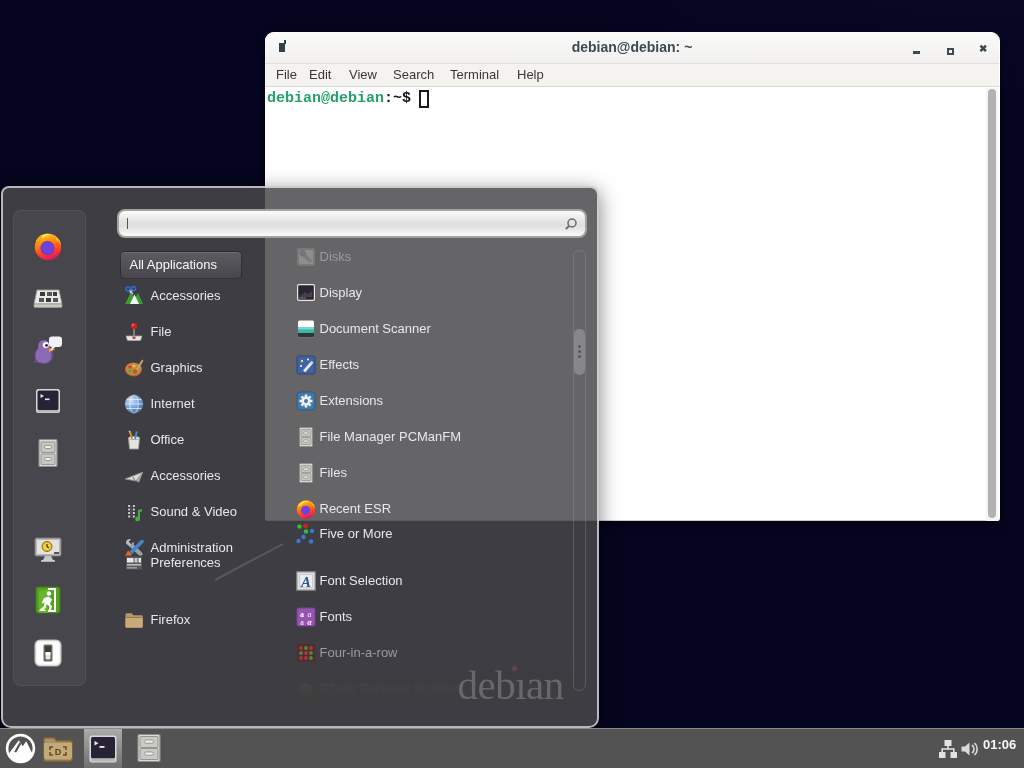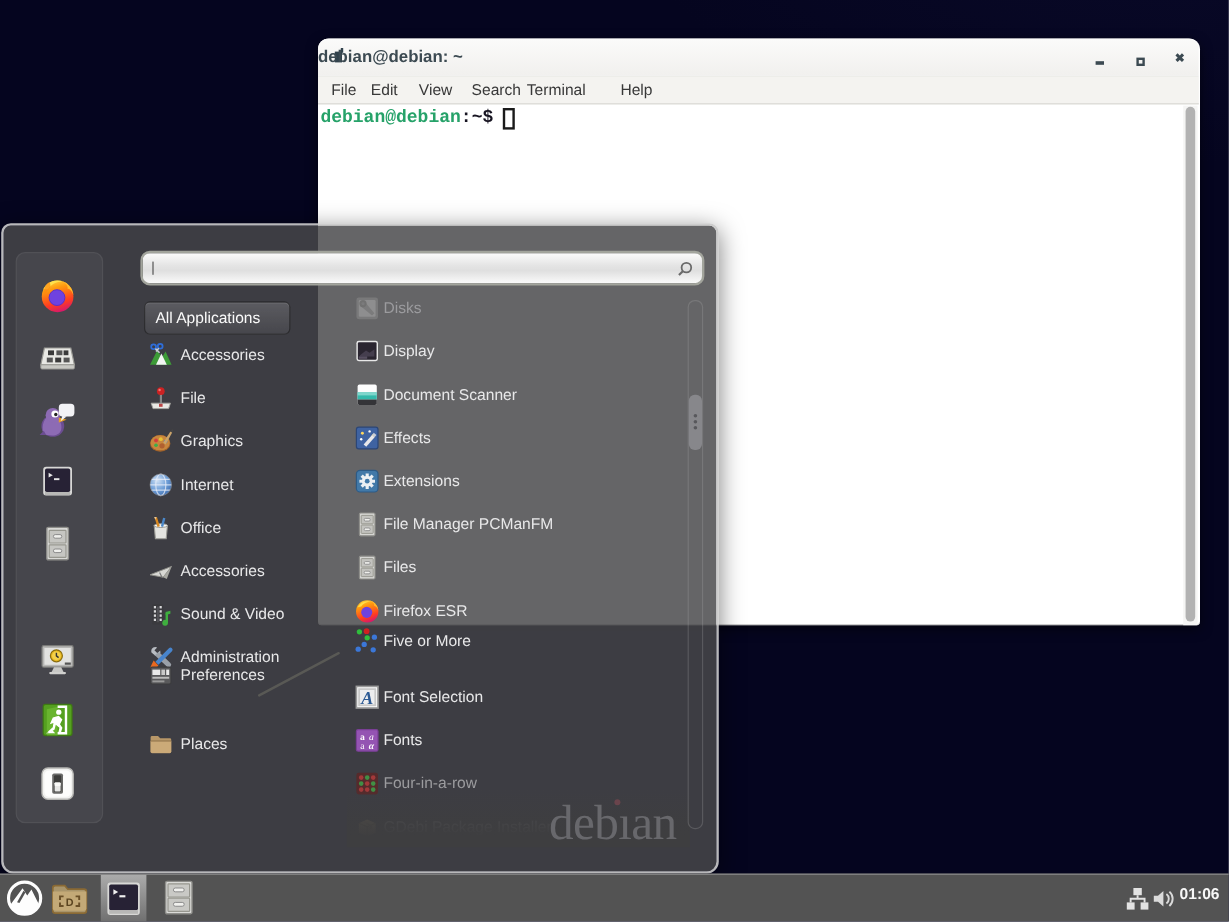--- a/index.html
+++ b/index.html
@@ -17,21 +17,21 @@
   border-radius:9px 9px 3px 3px;
   box-shadow:0 3px 10px rgba(0,0,0,0.55), inset 0 -1px 0 #cccccc;
 }
 #titlebar {
   left:0; top:0; width:734px; height:32px;
   background:linear-gradient(#fbfbfa,#f1f0ee);
   border-radius:9px 9px 0 0;
   border-bottom:1px solid #dededa;
 }
 #titletxt {
-  width:734px; top:7px;
+  width:734px; text-align:center; top:7px;
   font-size:14px; font-weight:bold; color:#3c4a52;
 }
 #term-appicon { left:14px; top:11px; width:6px; height:9px; background:#31424c; }
 #term-appicon:after { content:""; position:absolute; left:5px; top:-3px; width:2px; height:4px; background:#31424c; }
 #btn-min { left:648px; top:19px; width:7px; height:3px; background:#3c4a52; }
 #btn-max { left:682px; top:16px; width:7px; height:7px; border:2px solid #3c4a52; }
 #btn-close { left:714px; top:11px; font-size:10px; font-weight:bold; color:#3c4a52; }
 #menubar {
   left:0; top:32px; width:734px; height:23px;
   background:#f4f3f0;
@@ -120,21 +120,21 @@
     <div class="abs" id="titletxt">debian@debian: ~</div>
     <div class="abs" id="btn-min"></div>
     <div class="abs" id="btn-max"></div>
     <div class="abs" id="btn-close">✖</div>
   </div>
   <div class="abs" id="menubar">
     <span style="left:11px">File</span>
     <span style="left:44px">Edit</span>
     <span style="left:84px">View</span>
     <span style="left:128px">Search</span>
-    <span style="left:174px">Terminal</span>
+    <span style="left:185px">Terminal</span>
     <span style="left:252px">Help</span>
   </div>
   <div class="abs" id="prompt"><span class="g">debian@debian</span><span class="d">:~$</span></div>
   <div class="abs" id="cursor"></div>
   <div class="abs" id="term-sb">
       <div class="abs" id="term-sb-thumb"></div>
     </div>
 </div>
 
 <div class="abs" id="menu">
@@ -330,21 +330,21 @@
           <rect x="4" y="15" width="10" height="1.6" fill="#999"></rect>
         </svg></span>
       <span class="ct">Preferences</span>
     </div>
 <div class="abs catrow" style="top:414px">
       <span class="ci"><svg width="22" height="22" viewBox="0 0 22 22">
           <path d="M2.5 5.5 a1.2 1.2 0 0 1 1.2 -1.2 h5 l1.8 2 h8 a1.2 1.2 0 0 1 1.2 1.2 v10 a1.2 1.2 0 0 1 -1.2 1.2 h-14.8 a1.2 1.2 0 0 1 -1.2 -1.2 z" fill="#b89768"></path>
           <path d="M2.5 8.5 h17.2 v8.8 a1.2 1.2 0 0 1 -1.2 1.2 h-14.8 a1.2 1.2 0 0 1 -1.2 -1.2 z" fill="#cbaa78"></path>
           <path d="M2.5 8.5 h17.2" stroke="#8a6f48" stroke-width="0.8"></path>
         </svg></span>
-      <span class="ct">Places</span>
+      <span class="ct">Firefox</span>
     </div>
 <div class="abs approw" style="top:51px">
       <span class="ai"><svg width="22" height="22" viewBox="0 0 22 22">
           <rect x="2" y="2" width="18" height="18" rx="2" fill="#8a8a8a" opacity="0.55"></rect>
           <rect x="4" y="4" width="14" height="14" rx="1" fill="#9d9d9d" opacity="0.6"></rect>
           <path d="M6 5 l3 0 2 3 6 7 -2 2 -7 -6 -3 -2 z" fill="#777" opacity="0.8"></path>
           <circle cx="7.5" cy="7" r="2.2" fill="none" stroke="#707070" stroke-width="1.6" opacity="0.9"></circle>
         </svg></span>
       <span class="at dim">Disks</span>
     </div>
@@ -424,21 +424,21 @@
               <stop offset="0.3" stop-color="#ff980e"></stop>
               <stop offset="0.75" stop-color="#ff3d20"></stop>
               <stop offset="1" stop-color="#d6186c"></stop>
             </linearGradient>
           </defs>
           <circle cx="11" cy="11.5" r="9.3" fill="url(#ffv22)"></circle>
           <path d="M11 2.2 a9.3 9.3 0 0 1 9.3 9.3 c0 -2.5 -3 -5.5 -3.4 -4.2 0.6 -3.1 -3.3 -5.1 -5.9 -5.1 z" fill="#ffbd2e"></path>
           <circle cx="10.6" cy="12.3" r="4.6" fill="#6f42e0"></circle>
           <path d="M3 8 C5.5 3.5 10 2 14 3.5 c-3.5 0 -6.5 1.5 -8 4 z" fill="#ffe34d" opacity="0.9"></path>
         </svg></span>
-      <span class="at">Firefox ESR</span>
+      <span class="at">Recent ESR</span>
     </div>
 <div class="abs approw" style="top:328px">
       <span class="ai"><svg width="22" height="22" viewBox="0 0 22 22">
           <circle cx="4.5" cy="3.5" r="2.2" fill="#2fbe3c"></circle>
           <circle cx="10.5" cy="3" r="2.4" fill="#d02020"></circle>
           <circle cx="11" cy="8.5" r="2.2" fill="#2fbe3c"></circle>
           <circle cx="17" cy="8" r="2.2" fill="#3b77d8"></circle>
           <circle cx="8.5" cy="14" r="2.2" fill="#3b77d8"></circle>
           <circle cx="3.5" cy="18" r="2.2" fill="#3b77d8"></circle>
           <circle cx="16" cy="18.5" r="2.2" fill="#3b77d8"></circle>

